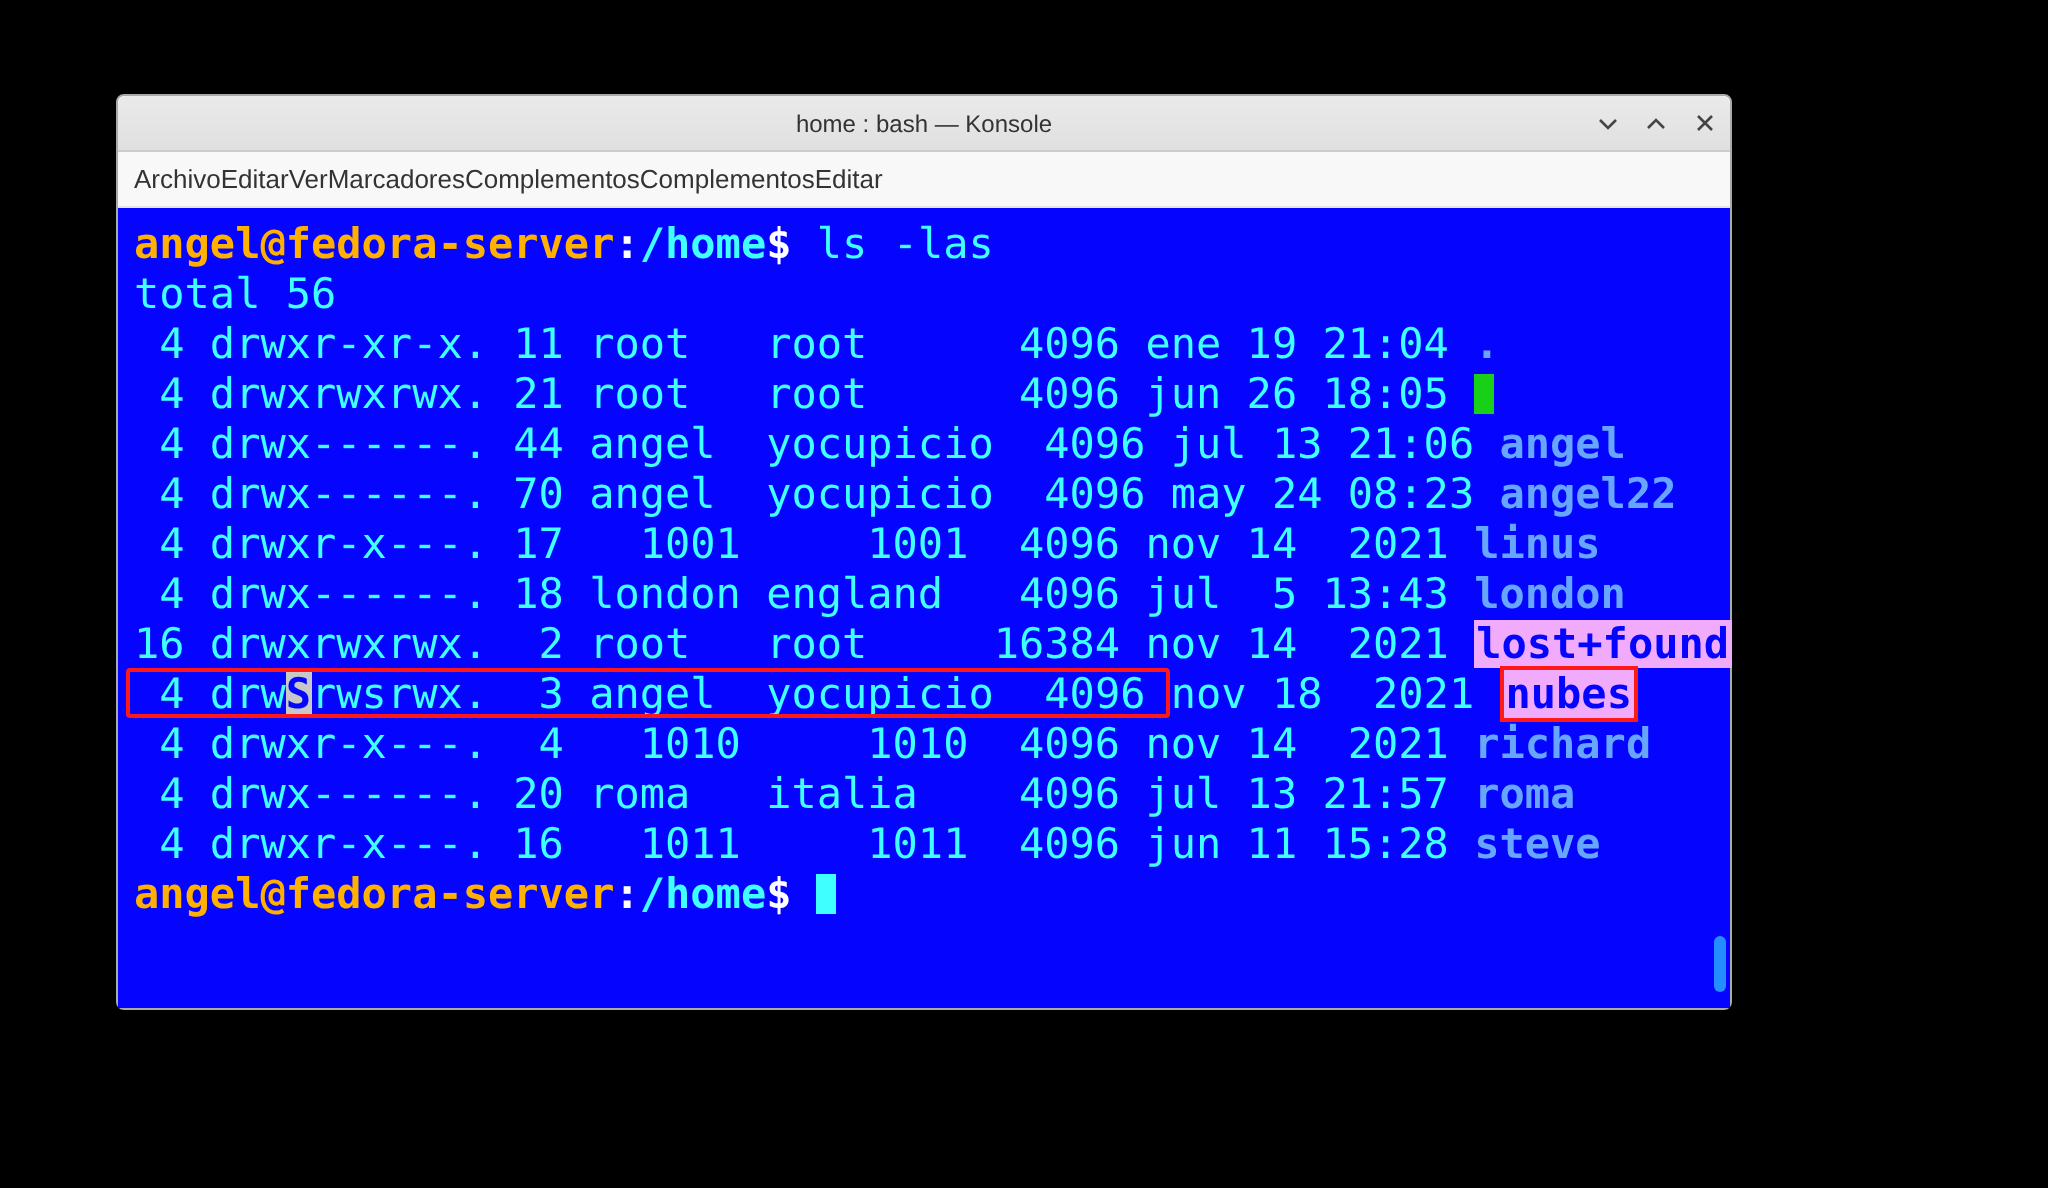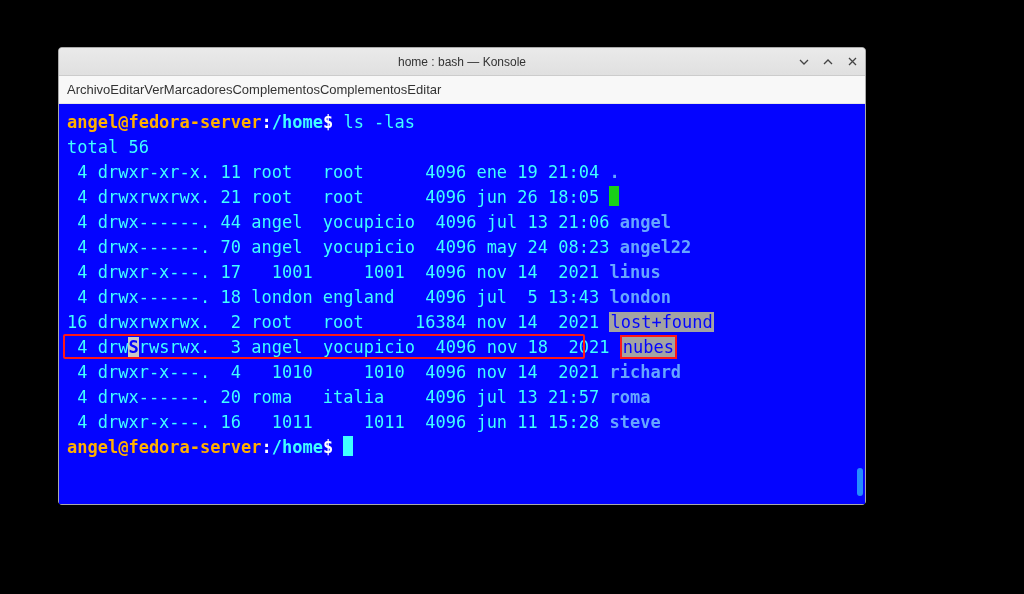--- a/index.html
+++ b/index.html
@@ -64,33 +64,33 @@
     align-items: center;
     padding: 0 8px;
     font-size: 13px;
     color: #333;
   }
   .menu-item { cursor: pointer; }
   .terminal {
     background: #0404ff;
     padding: 6px 8px 10px 8px;
     font-family: "DejaVu Sans Mono","Liberation Mono",monospace;
-    font-size: 17px;
+    font-size: 21px;
     line-height: 25px;
     color: #40ffff;
     white-space: pre;
     position: relative;
     min-height: 400px;
   }
   .user { color: #ffb000; font-weight: bold; }
   .path { color: #40ffff; font-weight: bold; }
   .cmd  { color: #40ffff; }
   .dollar { color: #ffffff; font-weight: bold; }
   .dir  { color: #66a6ff; font-weight: bold; }
-  .sticky-hl { background: #a3a3a3; color: #0404ff; font-weight: normal; padding: 0 1px; }
+  .sticky-hl { background: #f0abfc; color: #0404ff; font-weight: bold; padding: 0 1px; }
   .cursor-block { background: #40ffff; display:inline-block; width: 10px; height: 20px; vertical-align: -3px; }
   .green-block { background: #18d018; display:inline-block; width: 10px; height: 20px; vertical-align: -3px; }
   .setuid { color: #0404ff; background: #c8c8c8; font-weight:bold;}
   .row { display: block; position: relative; }
   .hl-red-line {
     position: absolute;
     border: 2px solid #ff1818;
     border-radius: 2px;
     pointer-events: none;
   }

